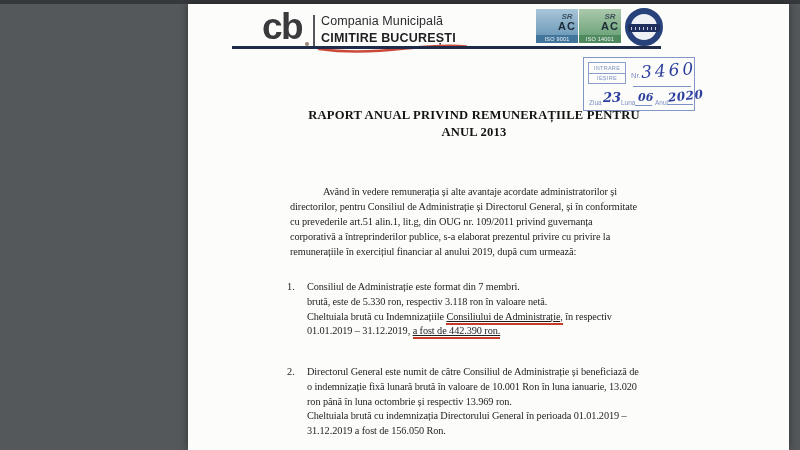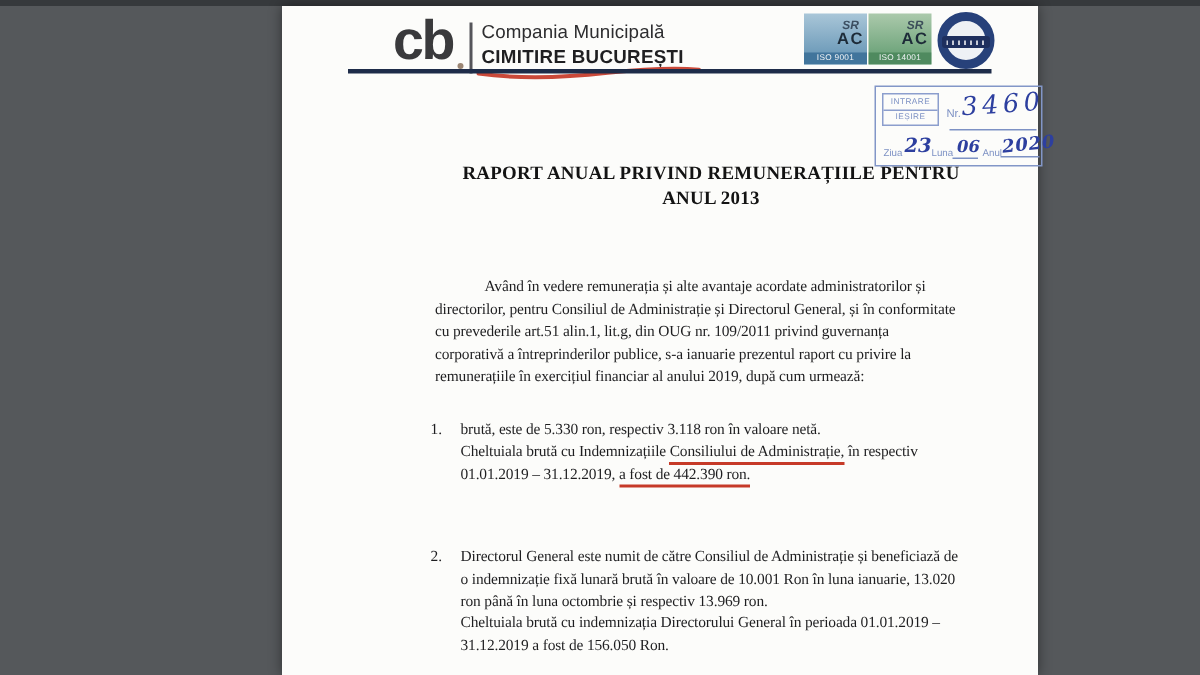--- a/index.html
+++ b/index.html
@@ -4,21 +4,21 @@
 <style>
   * { margin:0; padding:0; box-sizing:border-box; }
   html,body { width:800px; height:450px; overflow:hidden; }
   .screen {
     position:relative; width:800px; height:450px;
     background:#55585b; overflow:hidden;
     font-family:"Liberation Serif", serif;
   }
   .top-strip { position:absolute; left:0; top:0; width:800px; height:4px; background:#36393c; }
   .page {
-    position:absolute; left:188px; top:4px; width:504px; height:446px;
+    position:absolute; left:188px; top:4px; width:601px; height:446px;
     background:#fcfcfa; box-shadow:0 0 8px rgba(0,0,0,.45);
   }
 
   
   .cb-logo {
     position:absolute; left:74px; top:1px;
     font-family:"Liberation Sans", sans-serif;
     font-size:37px; font-weight:600; color:#3a3a3c;
     letter-spacing:-1.5px; line-height:44px;
   }
@@ -79,21 +79,21 @@
     font-weight:700; font-size:12.6px; line-height:17px; color:#131313; letter-spacing:.2px;
   }
   .ln { white-space:nowrap; font-size:10.3px; line-height:15px; color:#1e1e20; letter-spacing:-0.1px; }
   .intro { position:absolute; left:102px; top:180px; }
   .intro .indent { padding-left:33px; }
   .item { position:absolute; left:99px; display:flex; }
   .item .num { width:20px; flex:0 0 20px; font-size:10.3px; line-height:14.8px; color:#1e1e20; }
   .item .ln { line-height:14.8px; }
   .item-1 { top:276px; }
   .item-2 { top:361px; }
-  .ru { border-bottom:2.4px solid #c63a28; padding-bottom:1px; }
+  .ru { border-bottom:2.4px solid #c63a28; padding-bottom:1px;text-decoration:underline; }
 </style>
 </head>
 <body>
 
 <div class="screen">
   <div class="top-strip"></div>
 
   <div class="page">
 
     <div class="cb-logo">cb</div>
@@ -143,27 +143,28 @@
 
     <div class="doc-title">
       <div>RAPORT ANUAL PRIVIND REMUNERAȚIILE PENTRU</div>
       <div>ANUL 2013</div>
     </div>
 
     <div class="intro">
       <div class="ln indent">Având în vedere remunerația și alte avantaje acordate administratorilor și</div>
       <div class="ln">directorilor, pentru Consiliul de Administrație și Directorul General, și în conformitate</div>
       <div class="ln">cu prevederile art.51 alin.1, lit.g, din OUG nr. 109/2011 privind guvernanța</div>
-      <div class="ln">corporativă a întreprinderilor publice, s-a ianuarie prezentul raport cu privire la</div>
+      <div class="ln">corporativă a întreprinderilor publice, s-a elaborat prezentul privire cu privire la</div>
       <div class="ln">remunerațiile în exercițiul financiar al anului 2019, după cum urmează:</div>
     </div>
 
     <div class="item item-1">
       <div class="num">1.</div>
       <div class="content">
+        <div class="ln">Consiliul de Administrație este format din 7 membri.</div>
         <div class="ln">brută, este de 5.330 ron, respectiv 3.118 ron în valoare netă.</div>
         <div class="ln"><span>Cheltuiala brută cu Indemnizațiile </span><span class="ru">Consiliului de Administrație,</span><span> în respectiv</span></div>
         <div class="ln"><span>01.01.2019 – 31.12.2019, </span><span class="ru">a fost de 442.390 ron.</span></div>
       </div>
     </div>
 
     <div class="item item-2">
       <div class="num">2.</div>
       <div class="content">
         <div class="ln">Directorul General este numit de către Consiliul de Administrație și beneficiază de</div>

